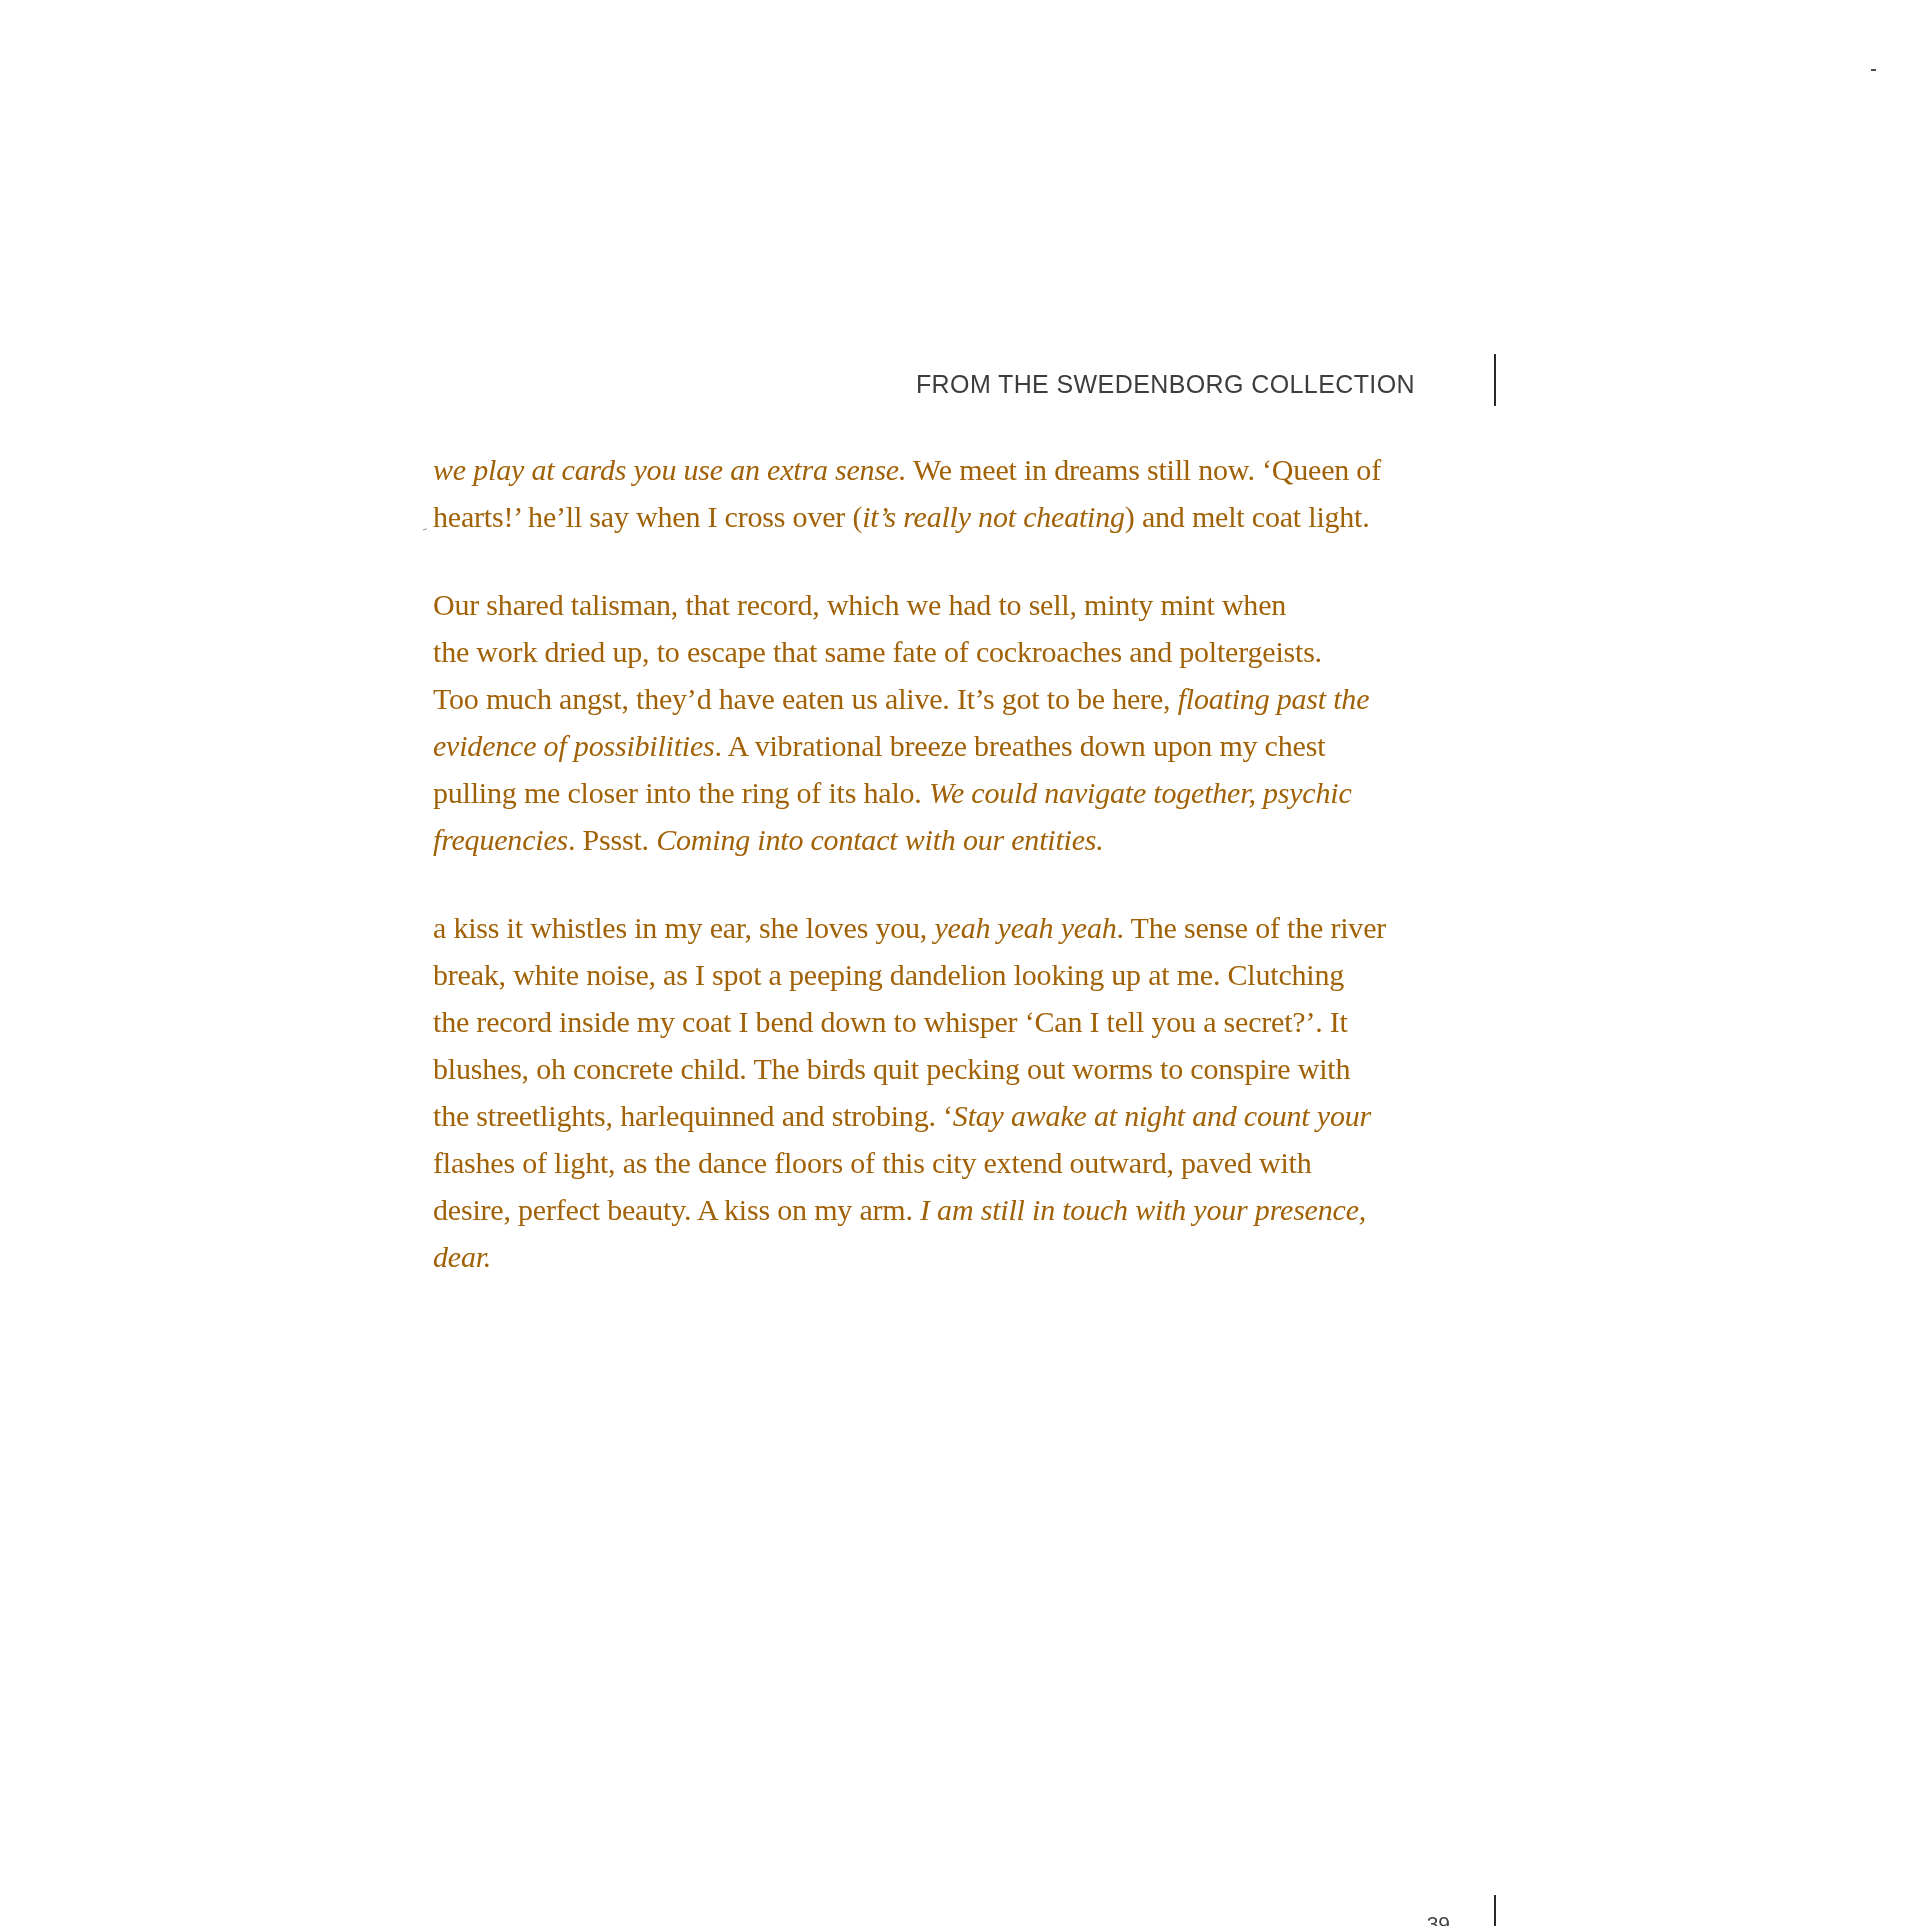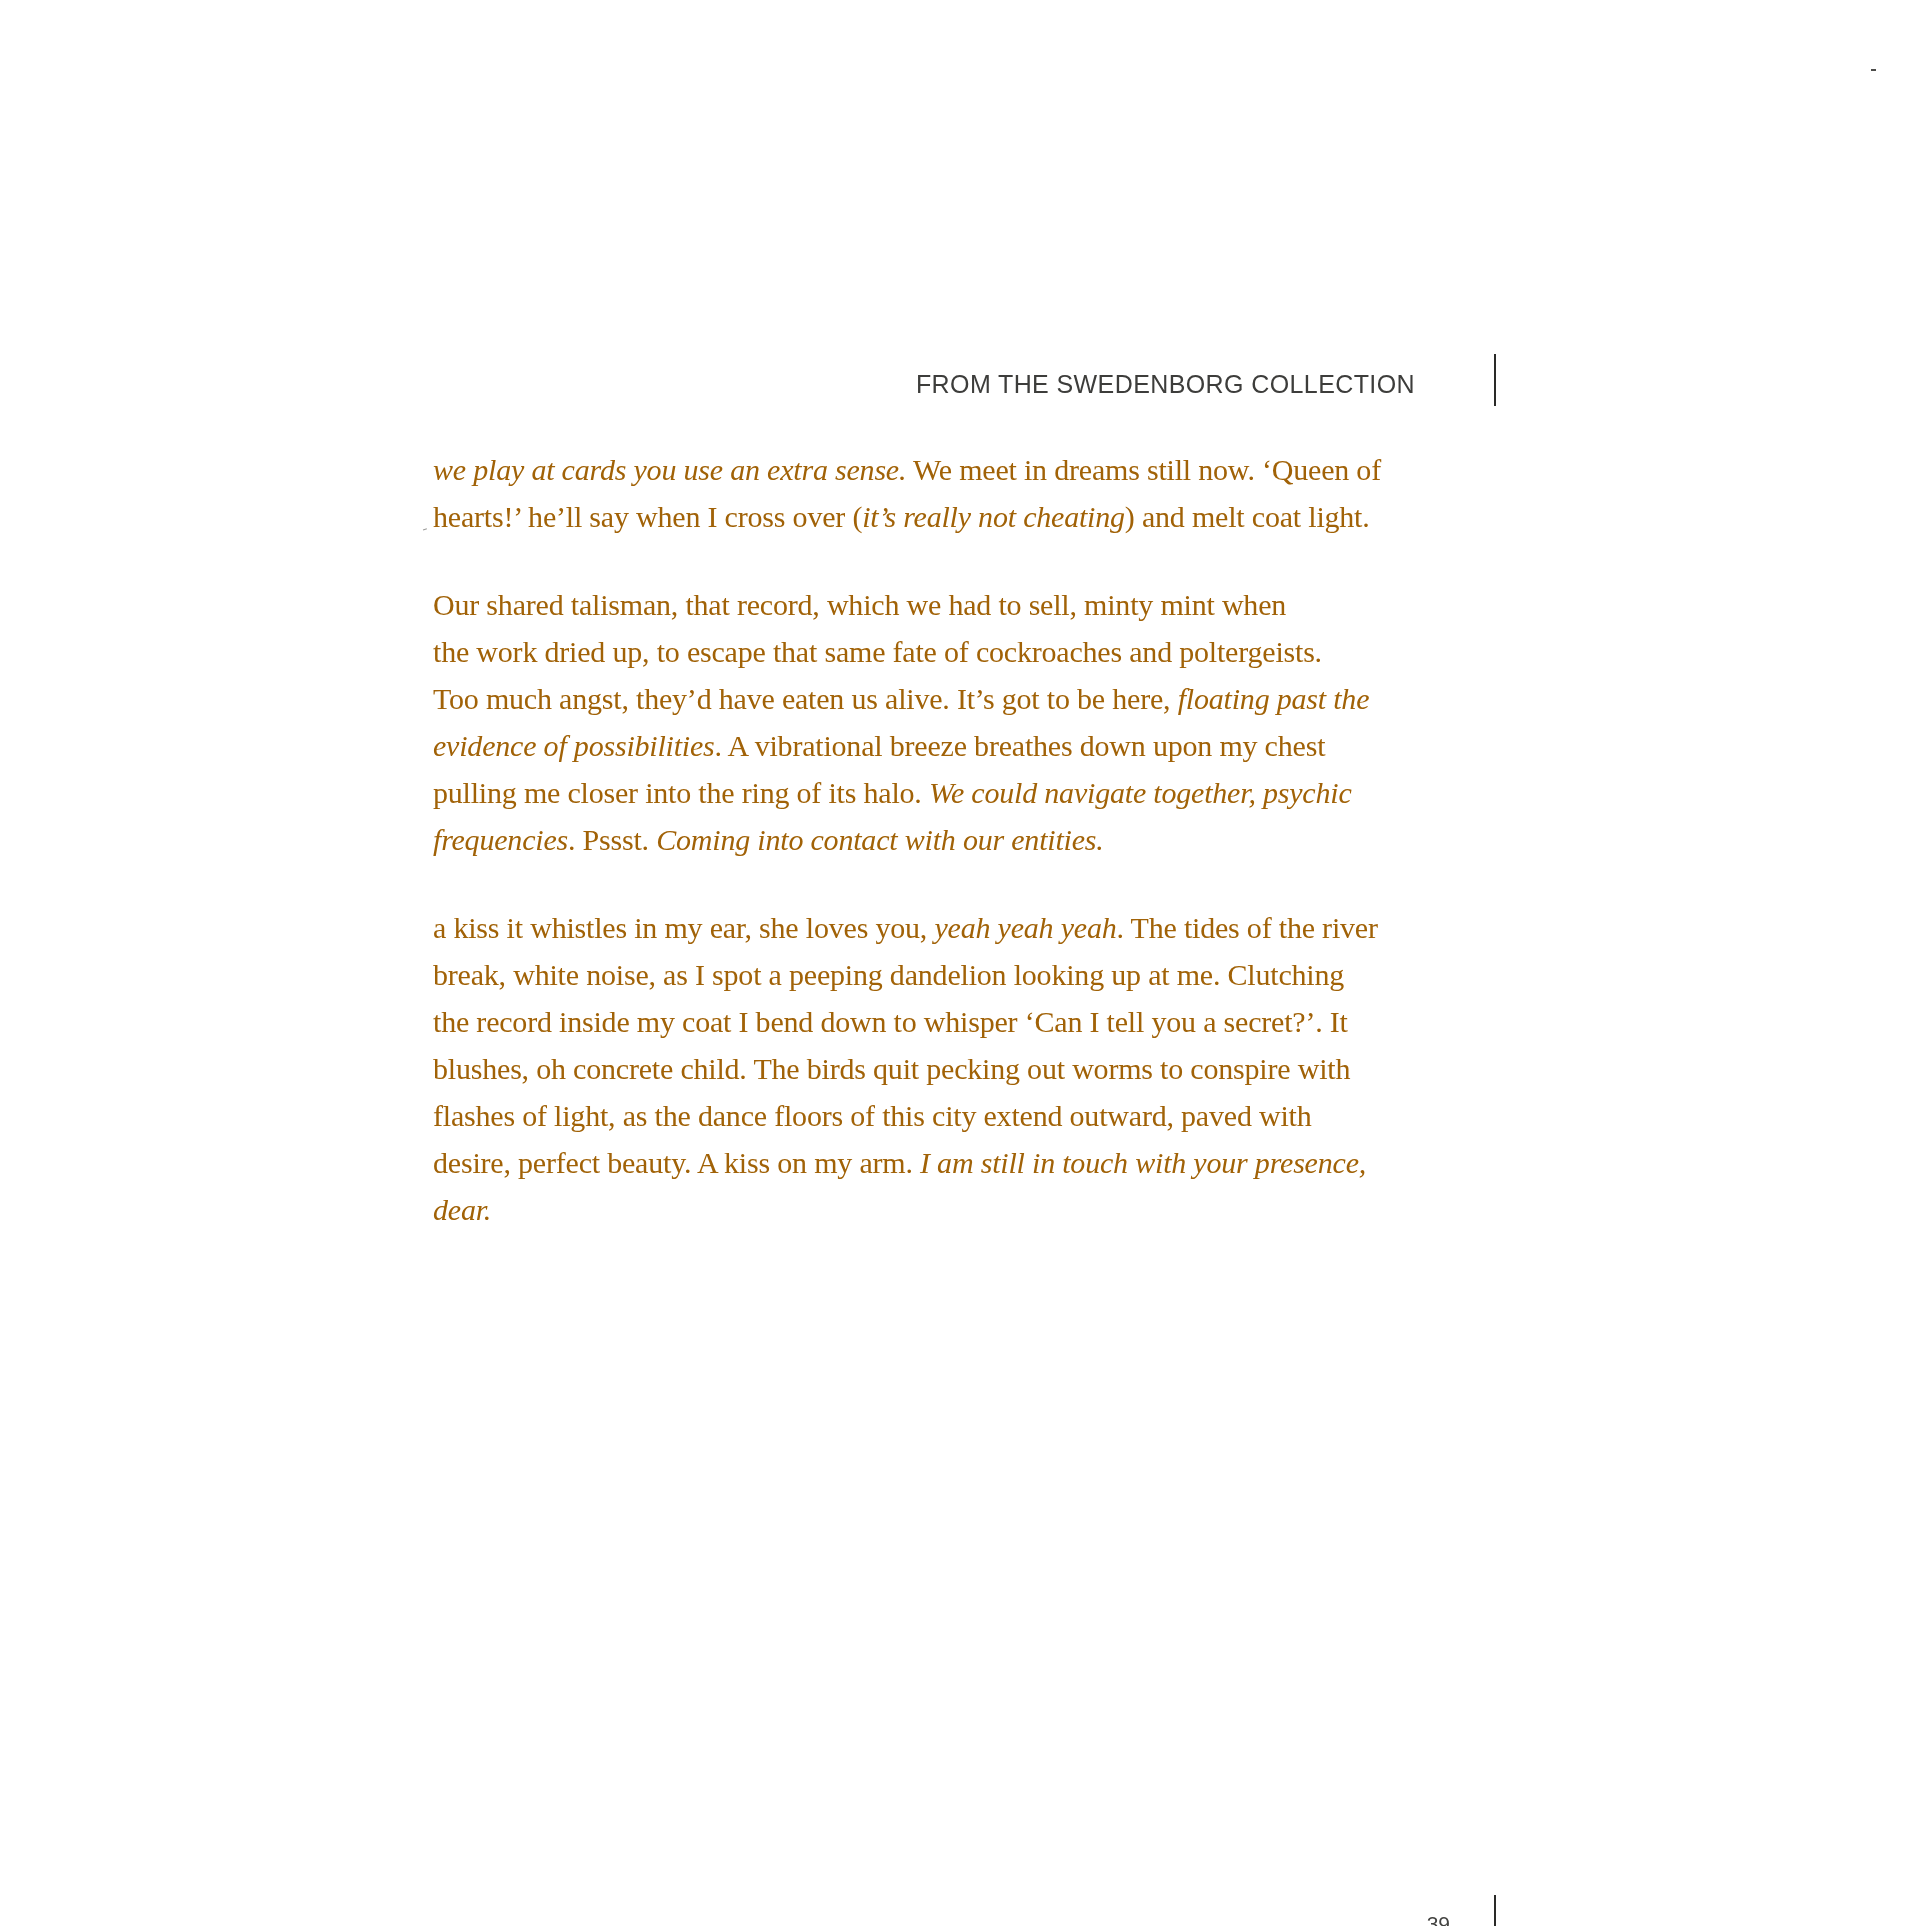--- a/index.html
+++ b/index.html
@@ -109,24 +109,25 @@
       </p>
       <p class="para">
         <span class="line"><span>Our shared talisman, that record, which we had to sell, minty mint when</span></span>
         <span class="line"><span>the work dried up, to escape that same fate of cockroaches and poltergeists.</span></span>
         <span class="line"><span>Too much angst, they’d have eaten us alive. It’s got to be here, </span><em>floating past the</em></span>
         <span class="line"><em>evidence of possibilities</em><span>. A vibrational breeze breathes down upon my chest</span></span>
         <span class="line"><span>pulling me closer into the ring of its halo. </span><em>We could navigate together, psychic</em></span>
         <span class="line"><em>frequencies</em><span>. Pssst. </span><em>Coming into contact with our entities.</em></span>
       </p>
       <p class="para">
-        <span class="line"><span>a kiss it whistles in my ear, she loves you, </span><em>yeah yeah yeah</em><span>. The tides of the river</span></span>
+        <span class="line"><span>a kiss it whistles in my ear, she loves you, </span><em>yeah yeah yeah</em><span>. The sense of the river</span></span>
         <span class="line"><span>break, white noise, as I spot a peeping dandelion looking up at me. Clutching</span></span>
         <span class="line"><span>the record inside my coat I bend down to whisper ‘Can I tell you a secret?’. It</span></span>
         <span class="line"><span>blushes, oh concrete child. The birds quit pecking out worms to conspire with</span></span>
+        <span class="line"><span>the streetlights, harlequinned and strobing. ‘</span><em>Stay awake at night and count your</em></span>
         <span class="line"><span>flashes of light, as the dance floors of this city extend outward, paved with</span></span>
         <span class="line"><span>desire, perfect beauty. A kiss on my arm. </span><em>I am still in touch with your presence,</em></span>
         <span class="line"><em>dear.</em></span>
       </p>
     </main>
 
   <div class="page-number">39</div>
 
   <div class="rule rule-bottom"></div>
 

